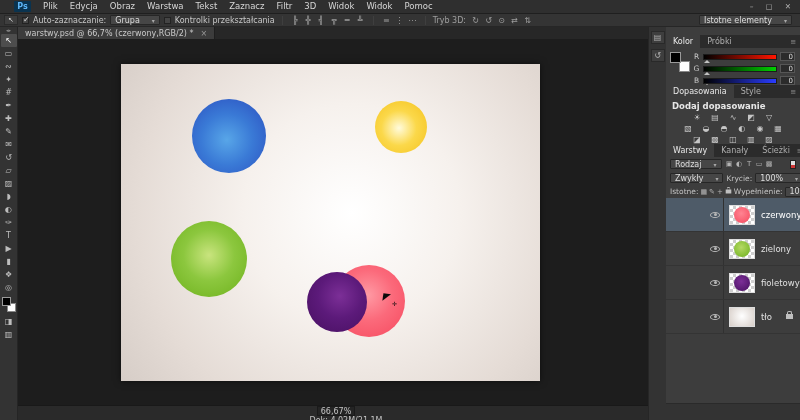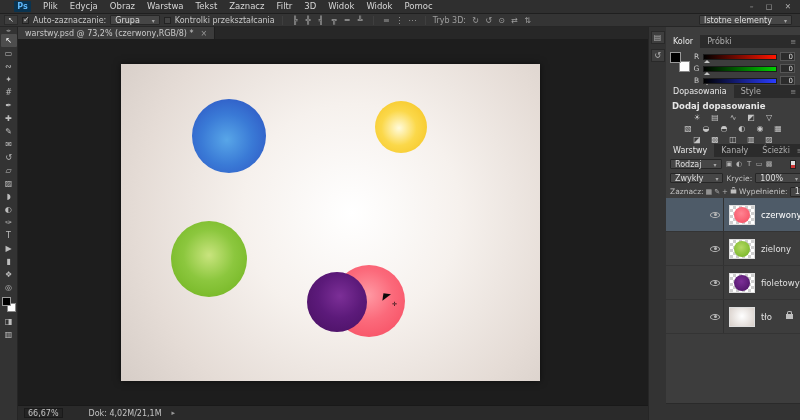--- a/index.html
+++ b/index.html
@@ -40,21 +40,21 @@
   .swatches{position:relative;width:14px;height:15px;margin:3px 0;flex:none;}
   .swatch-bg{position:absolute;right:0;bottom:0;width:9px;height:9px;background:#fff;border:1px solid #888;}
   .swatch-fg{position:absolute;left:0;top:0;width:9px;height:9px;background:#000;border:1px solid #9a9a9a;z-index:1;}
   
   .canvas-area{position:absolute;left:18px;top:39px;width:630px;height:366px;background:#1d1d1d;}
   .document{position:absolute;left:103px;top:25px;width:419px;height:317px;background:radial-gradient(circle at 55% 47%, #ffffff 0%, #f6f1ed 38%, #e5dcd6 75%, #d6cdc7 100%);box-shadow:0 0 7px rgba(0,0,0,0.55);}
   .circle{position:absolute;border-radius:50%;}
   .cursor{position:absolute;left:262px;top:228px;font-size:10px;color:#0a0a0a;transform:rotate(8deg);line-height:10px;}
   .cursor-cross{position:absolute;left:271px;top:237px;font-size:6px;color:#0a0a0a;line-height:6px;}
   
-  .statusbar{position:absolute;left:18px;top:405px;width:630px;height:15px;background:#2a2a2a;border-top:1px solid #191919;display:flex;align-items:center;font-size:8px;color:#c3c3c3;}
+  .statusbar{position:absolute;left:18px;top:405px;width:630px;height:15px;background:#2a2a2a;border-top:1px solid #191919;display:flex;align-items:center;font-size:8px;color:#c3c3c3;flex-direction:column;}
   .zoom-field{margin-left:6px;background:#242424;border:1px solid #1a1a1a;padding:0 3px;height:10px;line-height:9px;}
   .doc-info{margin-left:26px;}
   .status-arrow{margin-left:10px;color:#9a9a9a;font-size:7px;}
   
   .dock-strip{position:absolute;left:648px;top:27px;width:18px;height:393px;background:#333333;border-left:1px solid #262626;display:flex;flex-direction:column;align-items:center;padding-top:4px;gap:5px;}
   .strip-icon{width:14px;height:13px;background:#3e3e3e;border:1px solid #292929;color:#b5b5b5;font-size:8px;display:flex;align-items:center;justify-content:center;flex:none;}
   .dock{position:absolute;left:666px;top:27px;width:134px;height:393px;background:#3d3d3d;}
   .ptabs{height:13px;background:#2b2b2b;display:flex;align-items:stretch;font-size:8px;color:#aeaeae;}
   .ptab{padding:0 7px;display:flex;align-items:center;}
   .ptab.active{background:#3d3d3d;color:#e8e8e8;}
@@ -164,21 +164,21 @@
       <span>⇅</span>
     </span>
   <span class="dd workspace-btn">
     <span>Istotne elementy</span>
     <span class="arr">▾</span>
   </span>
 </div>
 
 <div class="tabbar">
   <div class="doc-tab">
-    <span>warstwy.psd @ 73,2% (czerwony,RGB/8) *</span>
+    <span>warstwy.psd @ 66,7% (czerwony,RGB/2) *</span>
     <span class="close">×</span>
   </div>
 </div>
 
 <div class="toolbar">
   <div class="tb-collapse">◂▸</div>
   <div id="tools" style="display:flex;flex-direction:column;align-items:center;">
       <div class="tool selected">↖</div>
       <div class="tool">▭</div>
       <div class="tool">∾</div>
@@ -326,21 +326,21 @@
         <span>Zwykły</span>
         <span class="arr push">▾</span>
       </span>
       <span class="rlabel push">Krycie:</span>
       <span class="dd">
         <span>100%</span>
         <span class="arr">▾</span>
       </span>
     </div>
     <div class="llockrow">
-      <span class="rlabel">Zaznacz:</span>
+      <span class="rlabel">Istotne:</span>
       <span class="licons" id="lock-icons">
           <span>▦</span>
           <span>✎</span>
           <span>+</span>
         </span>
       <span class="lock" style="transform:scale(0.8);"></span>
       <span class="rlabel push">Wypełnienie:</span>
       <span class="dd">
         <span>100%</span>
 

